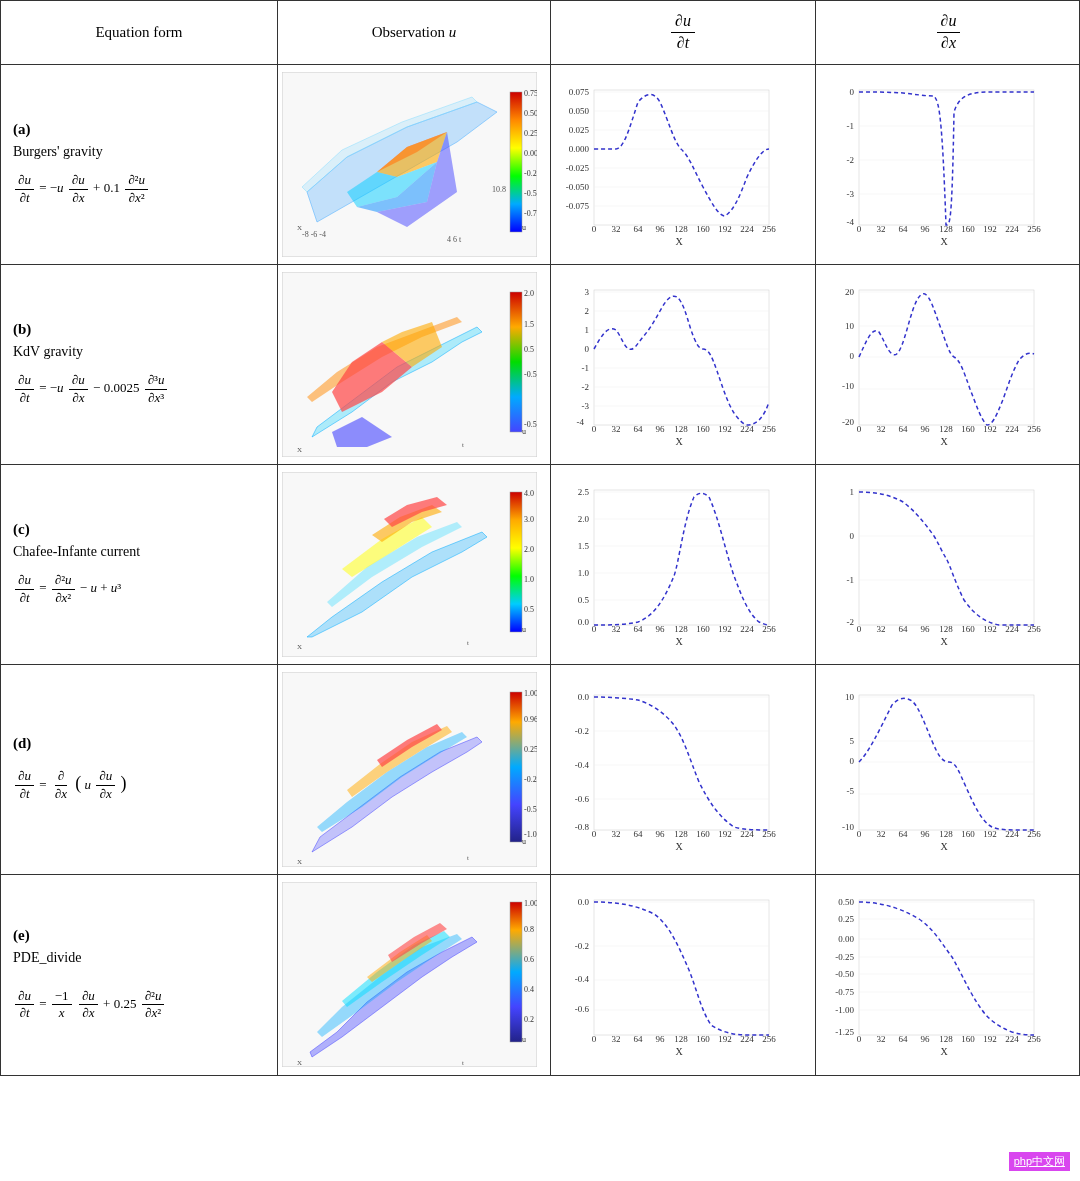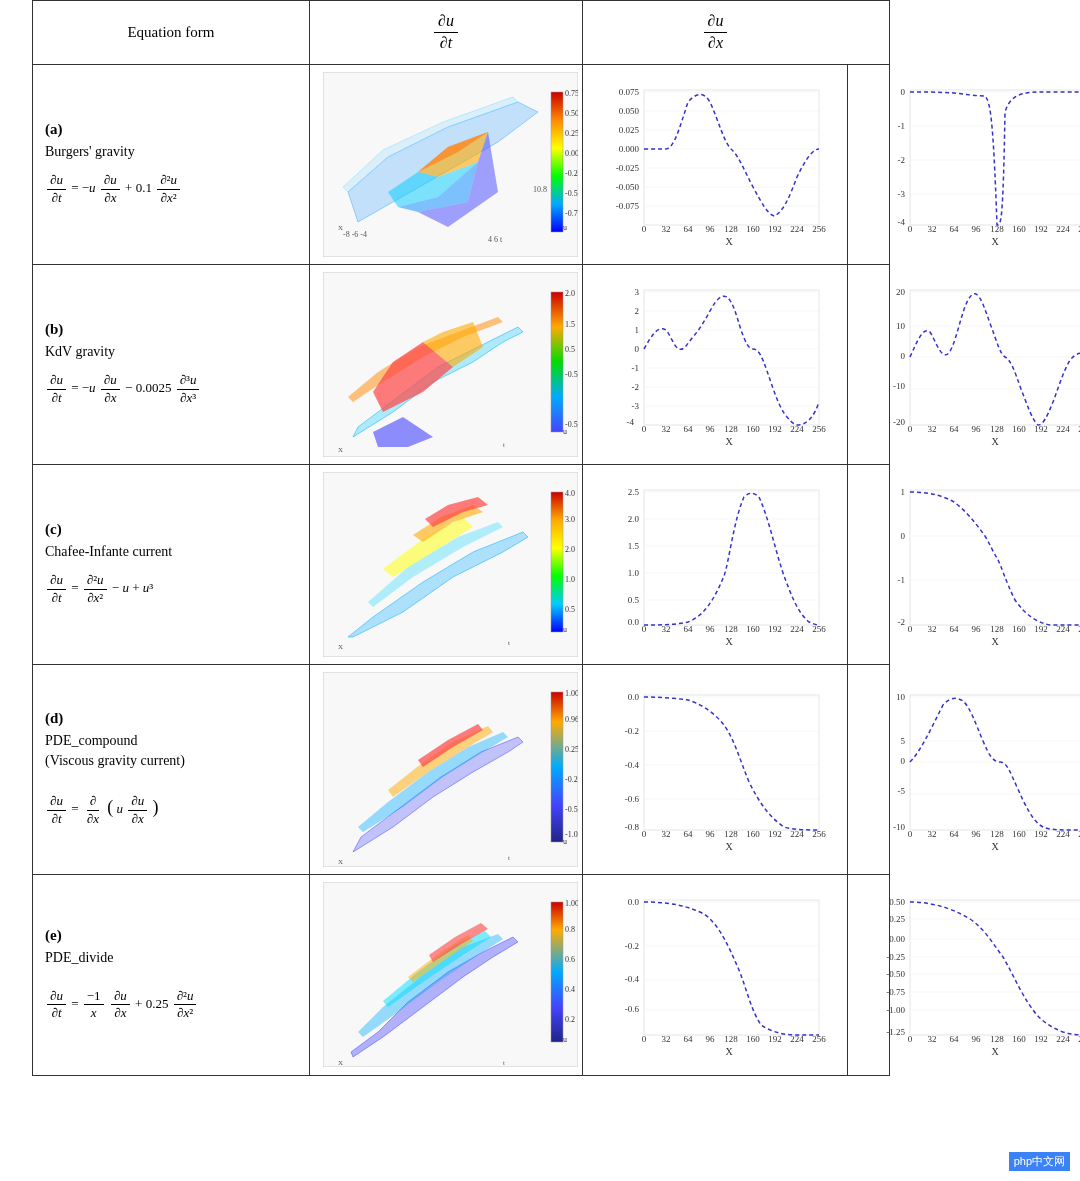--- a/index.html
+++ b/index.html
@@ -3,23 +3,22 @@
   <meta charset="utf-8">
   <style>
     * { box-sizing: border-box; margin: 0; padding: 0; }
     body {
       font-family: 'Times New Roman', Times, serif;
       background: #fff;
       width: 1080px;
       min-height: 1181px;
     }
     .table-container {
-      width: 858px;
+      width: 1080px;
       border: 1.5px solid #333;
-      margin-left: 32px;
     }
     .header-row {
       display: grid;
       grid-template-columns: 277px 273px 265px 265px;
       border-bottom: 1.5px solid #333;
     }
     .header-cell {
       padding: 10px 8px;
       text-align: center;
       font-size: 15px;
@@ -34,21 +33,21 @@
       display: grid;
       grid-template-columns: 277px 273px 265px 265px;
       border-bottom: 1.5px solid #333;
     }
     .data-row:last-child { border-bottom: none; }
     .cell {
       border-right: 1.5px solid #333;
       padding: 10px 8px;
       display: flex;
       align-items: center;
-      justify-content: flex-end;
+      justify-content: flex-start;
     }
     .cell:last-child { border-right: none; }
     .eq-cell {
       flex-direction: column;
       align-items: flex-start;
       justify-content: center;
       padding: 14px 12px;
     }
     .eq-label {
       font-weight: bold;
@@ -96,35 +95,39 @@
     
     .row-a { min-height: 200px; }
     .row-b { min-height: 200px; }
     .row-c { min-height: 200px; }
     .row-d { min-height: 210px; }
     .row-e { min-height: 200px; }
     .watermark {
       position: fixed;
       bottom: 10px;
       right: 10px;
-      background: #3b82f6;
+      background: #d946ef;
       color: #fff;
       font-size: 11px;
       padding: 2px 5px;
       font-family: Arial, sans-serif;
+      text-decoration: underline;
     }
   </style>
 </head>
 <body>
 
 <div class="table-container">
 
   <div class="header-row">
     <div class="header-cell">
       <span>Equation form</span>
+    </div>
+    <div class="header-cell">
+      <span>Observation <i>u</i></span>
     </div>
     <div class="header-cell">
       <span class="header-frac">
         <span class="num">∂<i>u</i></span>
         <span class="den">∂<i>t</i></span>
       </span>
     </div>
     <div class="header-cell">
       <span class="header-frac">
         <span class="num">∂<i>u</i></span>
@@ -474,21 +477,20 @@
         <text x="120" y="163" font-size="10" text-anchor="middle" fill="#333">X</text>
 
         <path d="M35,10 C50,10 65,12 79,20 C90,28 100,40 110,54 C115,62 118,70 122,76 C127,85 130,98 140,118 C150,132 160,140 175,143 C188,143 200,143 210,143" fill="none" stroke="#33c" stroke-width="1.5" stroke-dasharray="4,3"></path>
       </svg>
     </div>
   </div>
 
   <div class="data-row row-d">
     <div class="cell eq-cell">
       <div class="eq-label"><b>(d)</b></div>
-      <div class="eq-name">PDE_compound<br>(Viscous gravity current)</div>
       <div class="eq-formula" style="margin-top:8px">
         <span class="frac">
             <span class="num">∂<i>u</i></span>
             <span class="den">∂<i>t</i></span>
           </span>
         =
         <span class="frac">
             <span class="num">∂</span>
             <span class="den">∂<i>x</i></span>
           </span>

